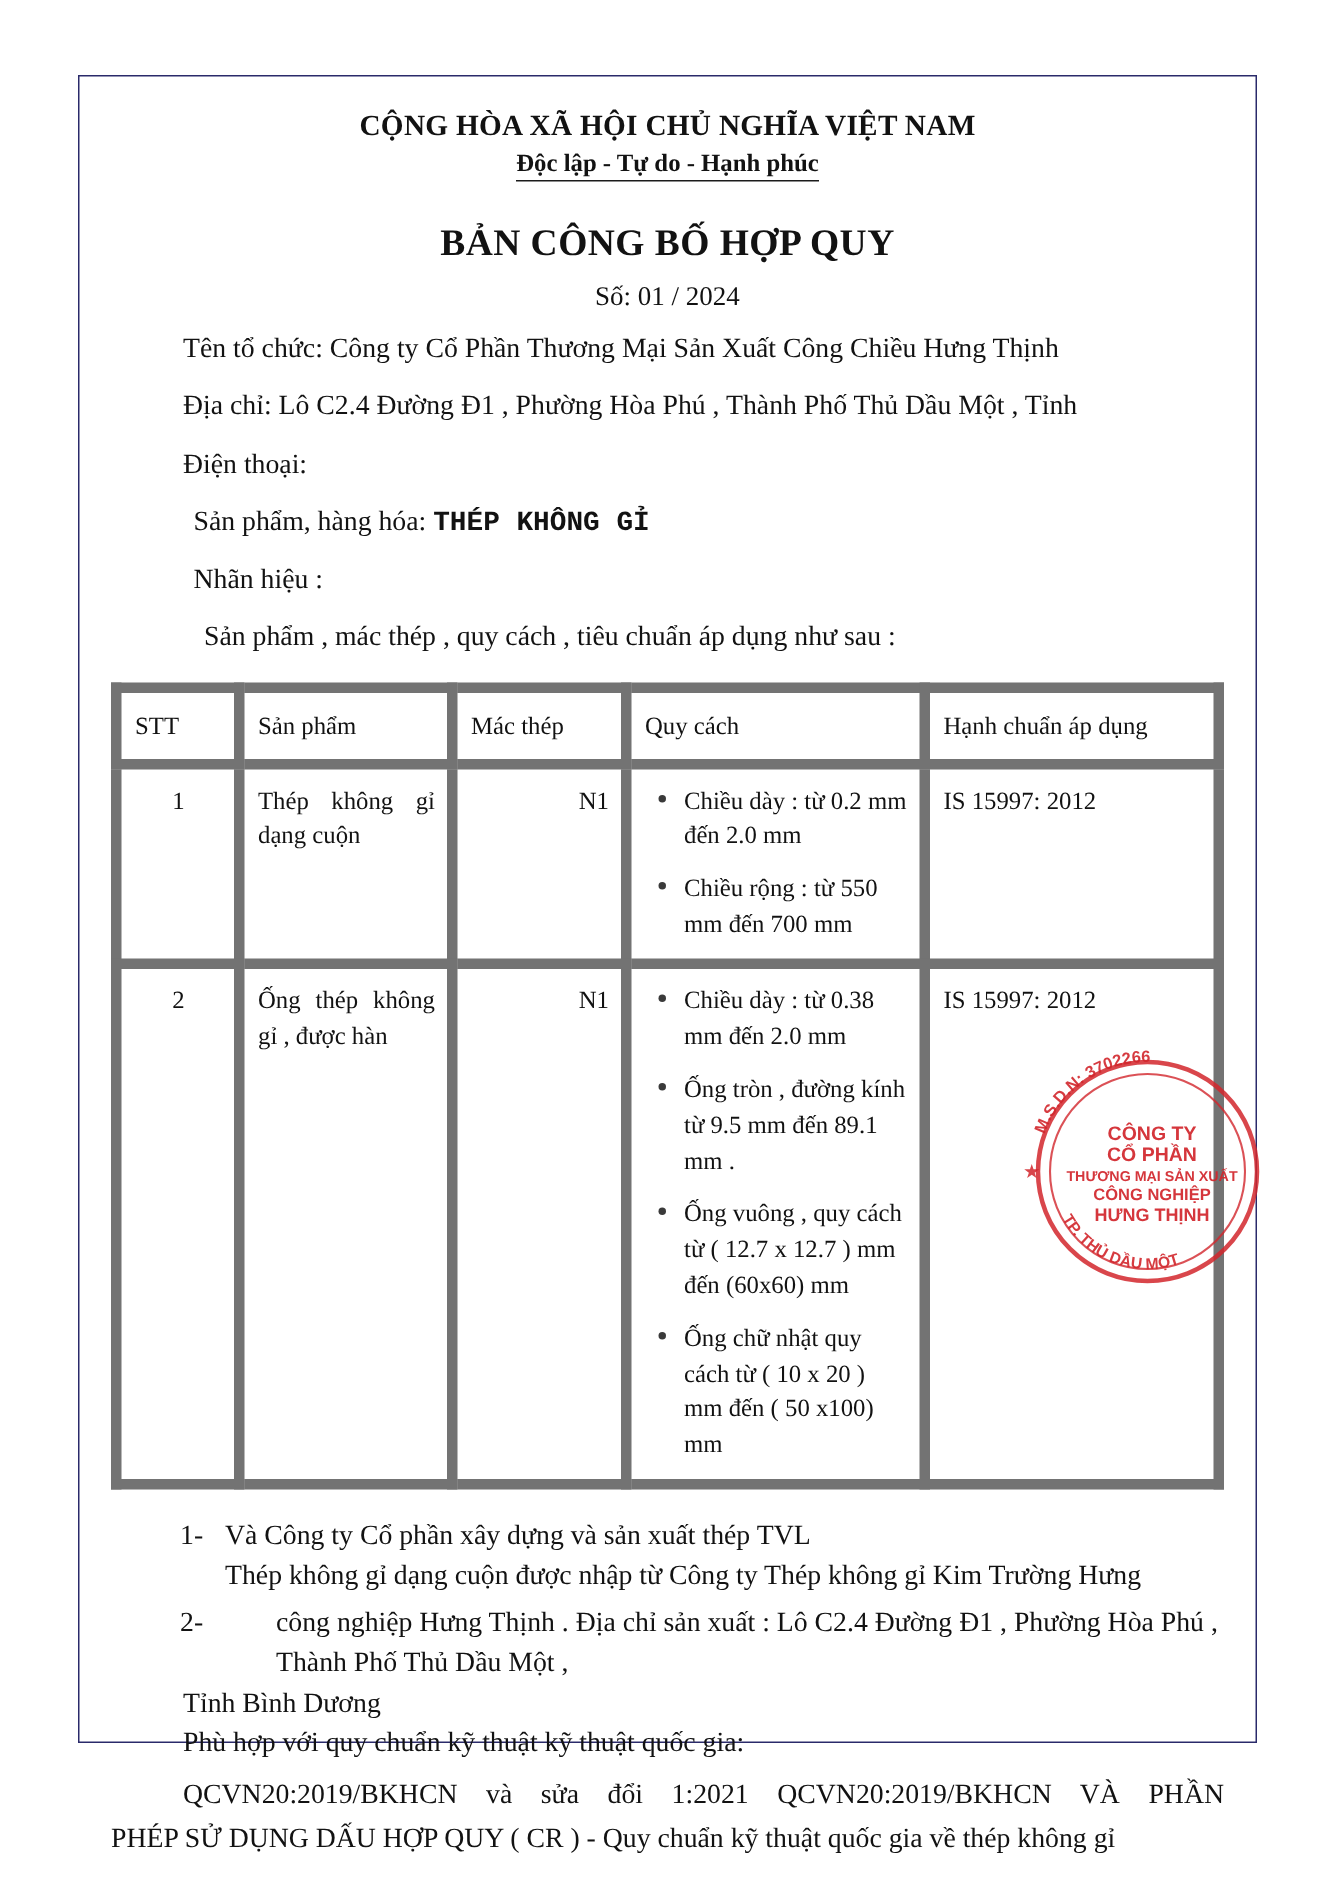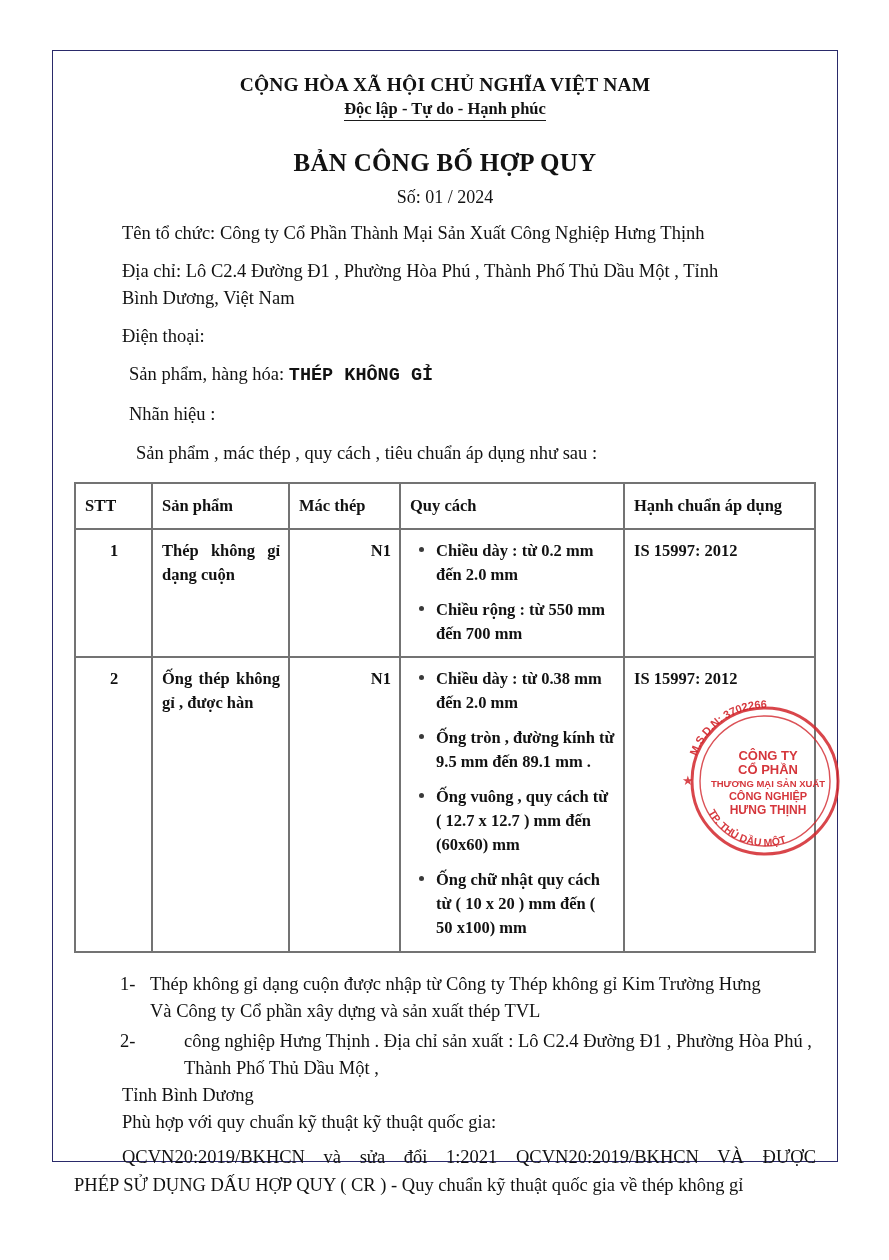--- a/index.html
+++ b/index.html
@@ -83,25 +83,25 @@
 
   
   table.spec {
     width: 100%;
     border-collapse: collapse;
     margin-top: 16px;
     font-size: 16.5px;
     table-layout: fixed;
   }
   table.spec th, table.spec td {
-    border: 2px solid #737373;
+    border: 7px solid #737373;
     vertical-align: top;
     padding: 9px 8px 11px 9px;
     line-height: 1.45;
-    font-weight: bold;
+    font-weight: normal;
   }
   table.spec th {
     text-align: left;
     padding-top: 10px;
     padding-bottom: 10px;
   }
   .col-stt { width: 58px; text-align: center; }
   .col-sp  { width: 118px; }
   .col-mac { width: 92px; text-align: center; }
   .col-qc  { width: auto; }
@@ -182,26 +182,25 @@
   <div class="content">
 
     <div class="center">
       <div class="nat-title">CỘNG HÒA XÃ HỘI CHỦ NGHĨA VIỆT NAM</div>
       <div><span class="nat-sub">Độc lập - Tự do - Hạnh phúc</span></div>
       <div class="doc-title">BẢN CÔNG BỐ HỢP QUY</div>
       <div class="doc-number">Số: 01 / 2024</div>
     </div>
 
     <div class="para indent-1">
-      <span>Tên tổ chức: </span><span>Công ty Cổ Phần Thành Mại Sản Xuất Công Nghiệp Hưng Thịnh</span>
+      <span>Tên tổ chức: </span><span>Công ty Cổ Phần Thương Mại Sản Xuất Công Chiều Hưng Thịnh</span>
     </div>
 
     <div class="para indent-1">
       <span>Địa chỉ: </span><span>Lô C2.4 Đường Đ1 , Phường Hòa Phú , Thành Phố Thủ Dầu Một , Tỉnh</span>
-      <div>Bình Dương, Việt Nam</div>
     </div>
 
     <div class="para indent-1">
       <span>Điện thoại:</span>
       <span></span>
     </div>
 
     <div class="para indent-2">
       <span>Sản phẩm, hàng hóa: </span><b>THÉP KHÔNG GỈ</b>
     </div>
@@ -250,37 +249,37 @@
           </td>
           <td>IS 15997: 2012</td>
         </tr>
       </tbody>
     </table>
 
     <div class="notes">
       <div class="note-item">
         <div class="note-num">1-</div>
         <div class="note-body">
+          <span class="cont ind0">Và Công ty Cổ phần xây dựng và sản xuất thép TVL</span>
           <span class="cont ind0">Thép không gỉ dạng cuộn được nhập từ Công ty Thép không gỉ Kim Trường Hưng</span>
-          <span class="cont ind0">Và Công ty Cổ phần xây dựng và sản xuất thép TVL</span>
         </div>
       </div>
       <div class="note-item">
         <div class="note-num">2-</div>
         <div class="note-body">
           <span class="cont ind">công nghiệp Hưng Thịnh . Địa chỉ sản xuất : Lô C2.4 Đường Đ1 , Phường Hòa Phú ,</span>
           <span class="cont ind">Thành Phố Thủ Dầu Một ,</span>
         </div>
       </div>
     </div>
 
     <div class="tail">
       <div class="l1">Tỉnh Bình Dương</div>
       <div class="l1">Phù hợp với quy chuẩn kỹ thuật kỹ thuật quốc gia:</div>
-      <div class="l2">QCVN20:2019/BKHCN và sửa đổi 1:2021  QCVN20:2019/BKHCN VÀ ĐƯỢC</div>
+      <div class="l2">QCVN20:2019/BKHCN và sửa đổi 1:2021  QCVN20:2019/BKHCN VÀ PHẦN</div>
       <div class="l3">PHÉP SỬ DỤNG DẤU HỢP QUY ( CR ) -  Quy chuẩn kỹ thuật quốc gia về thép không gỉ</div>
     </div>
 
     <div class="stamp">
       <svg width="190" height="190" viewBox="0 0 190 190" xmlns="http://www.w3.org/2000/svg">
         <defs>
           <path id="arcTop" d="M 22,95 A 73,73 0 0 1 168,95"></path>
           <path id="arcBottom" d="M 30,95 A 65,65 0 0 0 160,95"></path>
         </defs>
         <circle cx="95" cy="95" r="73" fill="none" stroke="#d2262c" stroke-width="3" opacity="0.85"></circle>

